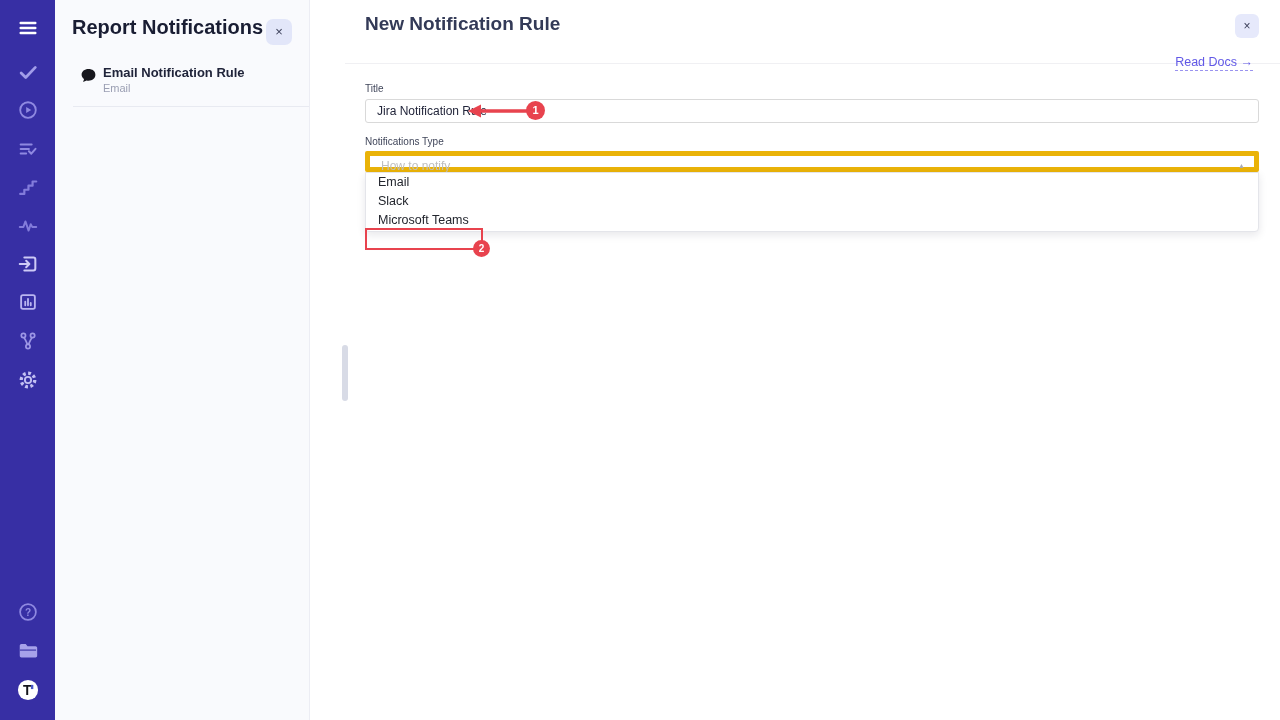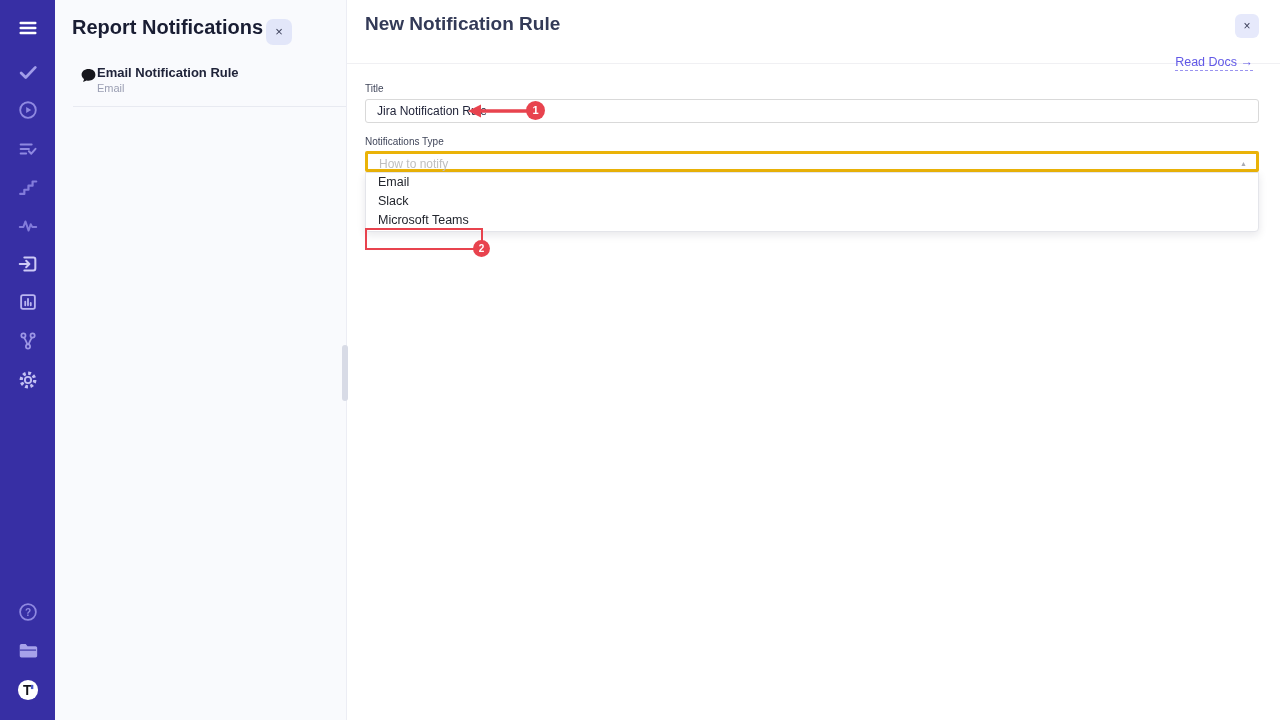--- a/index.html
+++ b/index.html
@@ -7,43 +7,43 @@
   body { font-family: "Liberation Sans", sans-serif; background: #fff; position: relative; }
 
   .app { position: absolute; inset: 0; }
 
   
   .sidebar { position: absolute; left: 0; top: 0; bottom: 0; width: 55px; background: #372FA4; z-index: 10; }
   .s-icon { position: absolute; left: 50%; transform: translateX(-50%); width: 24px; height: 24px; display:flex; align-items:center; justify-content:center; cursor: pointer; }
   .s-icon svg { width: 22px; height: 22px; display:block; }
 
   
-  .panel { position: absolute; left: 55px; top: 0; bottom: 0; width: 292px; background: #F9FAFD; border-right: 1px solid #ECEDF4; z-index: 5; }
+  .panel { position: absolute; left: 55px; top: 0; bottom: 0; width: 255px; background: #F9FAFD; border-right: 1px solid #ECEDF4; z-index: 5; }
   .panel-title { position: absolute; left: 17px; top: 16px; font-size: 20px; font-weight: 700; color: #191D33; }
   .panel-close { position: absolute; left: 266px; top: 19px; width: 26px; height: 26px; background: #E2E6F9; border: none; border-radius: 7px; color: #3A3E58; font-size: 13px; line-height: 26px; text-align: center; cursor: pointer; z-index: 12; }
-  .rule-item { position: absolute; top: 56px; left: 18px; right: 0; padding: 8px 0 10px 7px; border-bottom: 1px solid #E8EAF1; cursor: pointer; display: flex; align-items: flex-start; }
+  .rule-item { position: absolute; top: 56px; left: 18px; right: 0; padding: 8px 0 10px 7px; border-bottom: 1px solid #E8EAF1; cursor: pointer; display: flex; align-items: flex-start; gap: 6px; }
   .rule-item .bubble { width: 17px; height: 17px; margin-top: 3px; flex: 0 0 auto; }
   .rule-title { font-size: 13px; font-weight: 700; color: #20243A; line-height: 17px; }
   .rule-sub { font-size: 11px; color: #9B9FB3; line-height: 15px; }
   .resize-handle { position: absolute; left: 342px; top: 345px; width: 6px; height: 56px; background: #D8DBE6; border-radius: 3px; z-index: 20; cursor: col-resize; }
 
   
   .main { position: absolute; left: 345px; top: 0; bottom: 0; width: 935px; background: #fff; }
   .main-header { position: absolute; top: 0; left: 0; right: 0; height: 64px; border-bottom: 1px solid #F0F0F3; }
   .main-title { position: absolute; left: 20px; top: 13px; font-size: 19px; font-weight: 700; color: #333A57; }
   .main-close { position: absolute; right: 21px; top: 14px; width: 24px; height: 24px; background: #E6E9FB; border: none; border-radius: 6px; color: #3A3E58; font-size: 12px; line-height: 24px; text-align: center; cursor: pointer; }
   .read-docs { position: absolute; top: 55px; right: 27px; font-size: 12.5px; color: #6158E6; text-decoration: none; border-bottom: 1px dashed #9A93EF; padding-bottom: 1px; cursor: pointer; }
 
   .field-label { position: absolute; left: 20px; font-size: 10px; color: #40465A; }
   .lbl-title { top: 83px; }
   .lbl-type { top: 136px; }
 
   .text-input { position: absolute; left: 20px; top: 99px; width: 894px; height: 24px; border: 1px solid #D9D9D9; border-radius: 3px; padding: 0 11px; font-size: 12px; color: #23263B; font-family: "Liberation Sans", sans-serif; background: #fff; outline: none; }
 
-  .select-box { position: absolute; left: 20px; top: 151px; width: 894px; height: 21px; border: 3px solid #eab308; border-radius: 2px; background: #fff; cursor: pointer; }
+  .select-box { position: absolute; left: 20px; top: 151px; width: 894px; height: 21px; border: 5px solid #eab308; border-radius: 2px; background: #fff; cursor: pointer; }
   .select-placeholder { position: absolute; left: 11px; top: 2px; font-size: 12px; color: #BFBFBF; line-height: 16px; }
   .select-caret { position: absolute; right: 9px; top: 5px; font-size: 7px; color: #A9ABB3; line-height: 10px; }
 
   .dropdown { position: absolute; left: 20px; top: 172px; width: 894px; background: #fff; border: 1px solid #E4E5EA; border-radius: 0 0 4px 4px; box-shadow: 0 3px 8px rgba(20,24,48,0.10); z-index: 4; }
   .dd-option { height: 19.2px; line-height: 19.2px; padding-left: 12px; font-size: 12.5px; color: #23262E; cursor: pointer; }
   .dd-option.selected { background: #4D96E8; color: #FFFFFF; }
 
   
   .annot { pointer-events: none; }
   .arrow-svg { position: absolute; left: 118px; top: 100px; width: 80px; height: 22px; z-index: 6; }

